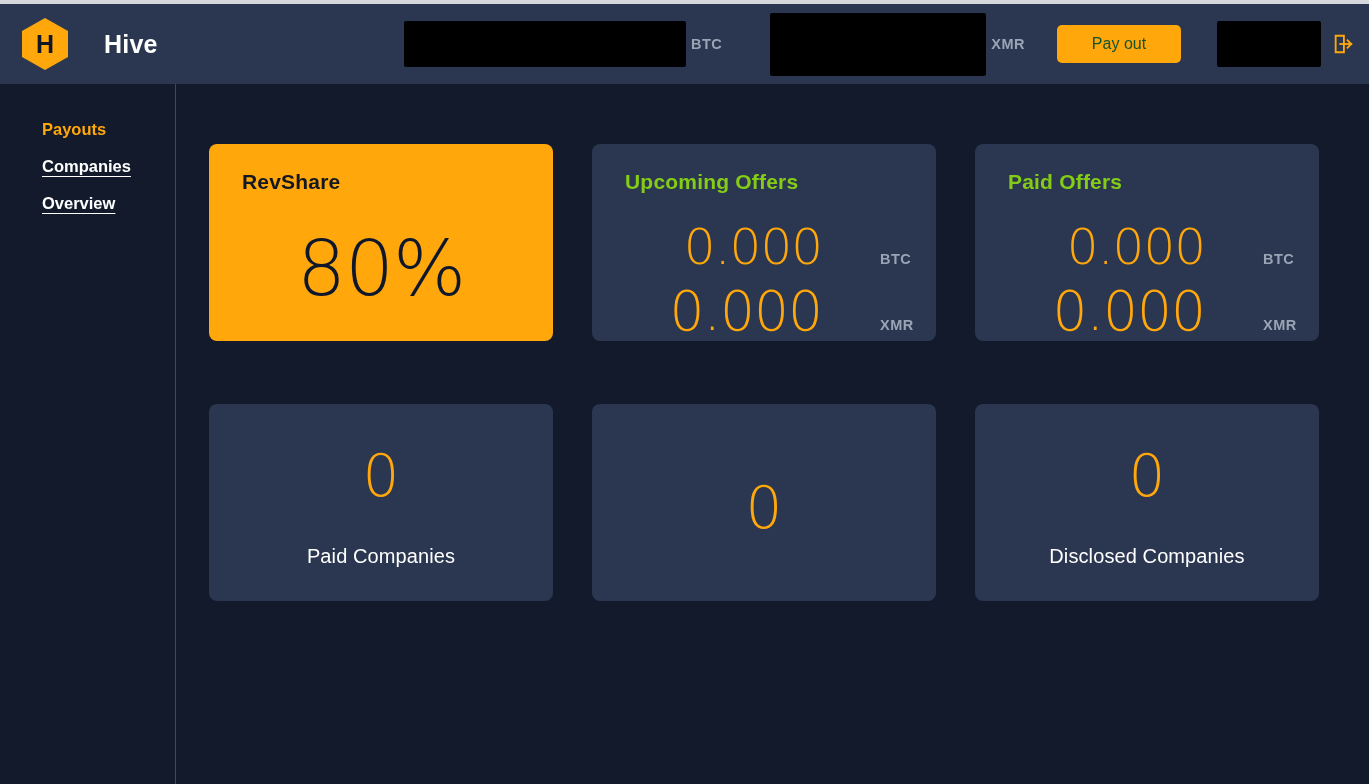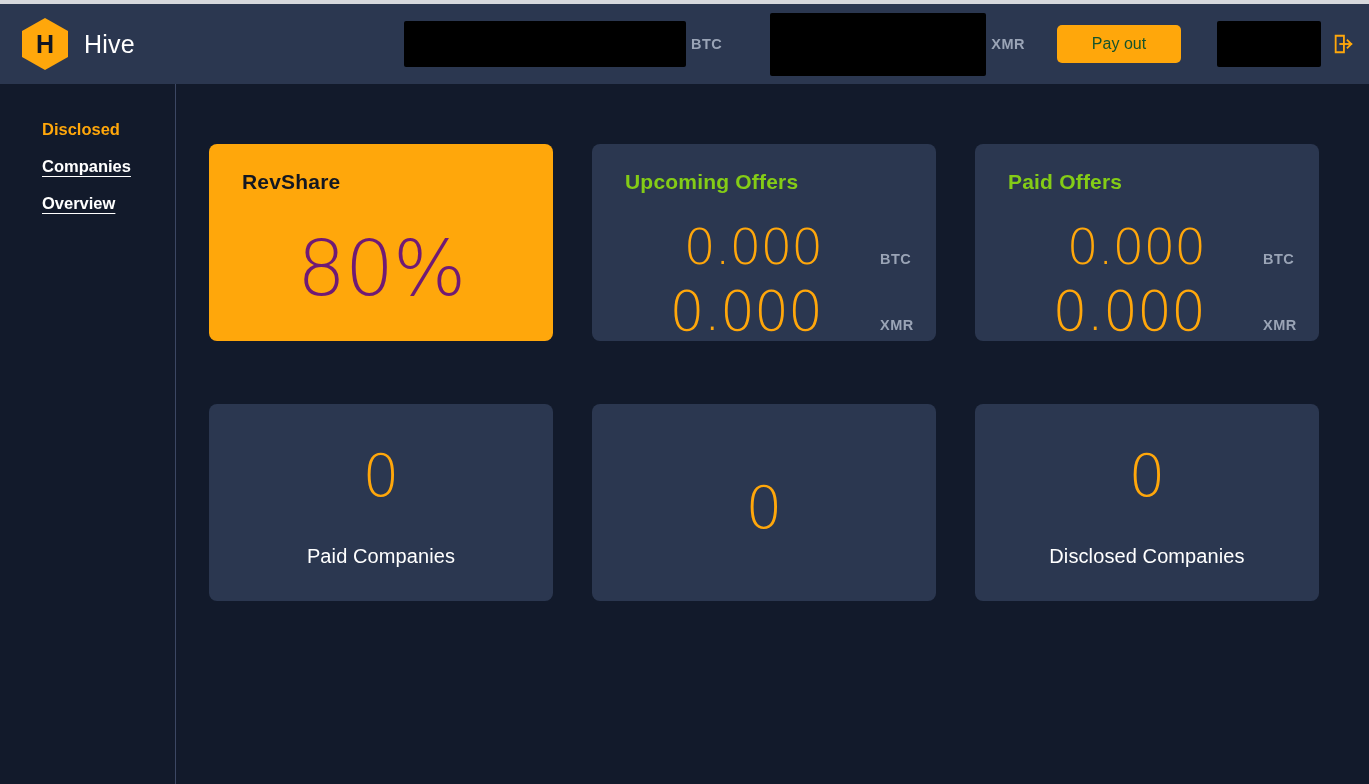--- a/index.html
+++ b/index.html
@@ -57,23 +57,24 @@
     position: relative;
     font-size: 25px;
     font-weight: bold;
     color: #101624;
     line-height: 1;
     font-family: "Liberation Sans", sans-serif;
   }
 
   .brand-name {
     font-size: 25px;
-    font-weight: normal;
+    font-weight: bold;
     color: #ffffff;
     letter-spacing: 0.2px;
+    margin-left: 20px;
   }
 
   .header-right {
     margin-left: auto;
     display: flex;
     align-items: center;
     height: 80px;
     padding-right: 14px;
   }
 
@@ -200,21 +201,21 @@
   }
   .card-revshare .card-title { color: #131722; }
 
   .revshare-value {
     position: absolute;
     left: 0; right: 0;
     top: 86px;
     text-align: center;
     font-size: 77px;
     font-weight: 300;
-    color: #701a75;
+    color: #0f172a;
     font-family: "DejaVu Sans", sans-serif;
     letter-spacing: -1px;
     line-height: 1;
   }
 
   .offer-rows {
     position: absolute;
     left: 0; right: 18px;
     top: 78px;
   }
@@ -306,21 +307,21 @@
         <path d="M4 3 H13 V21 H4 Z"></path>
         <path d="M9 12 H21"></path>
         <path d="M17 8 L21 12 L17 16"></path>
       </svg>
     </span>
 
   </div>
 </div>
 
 <div class="sidebar">
-  <a class="nav-item active">Disclosed</a>
+  <a class="nav-item active">Payouts</a>
   <a class="nav-item">Companies</a>
   <a class="nav-item">Overview</a>
 </div>
 
 <div class="main">
   <div class="grid">
 
     <div class="card card-revshare">
       <div class="card-title">RevShare</div>
       <div class="revshare-value">80%</div>

